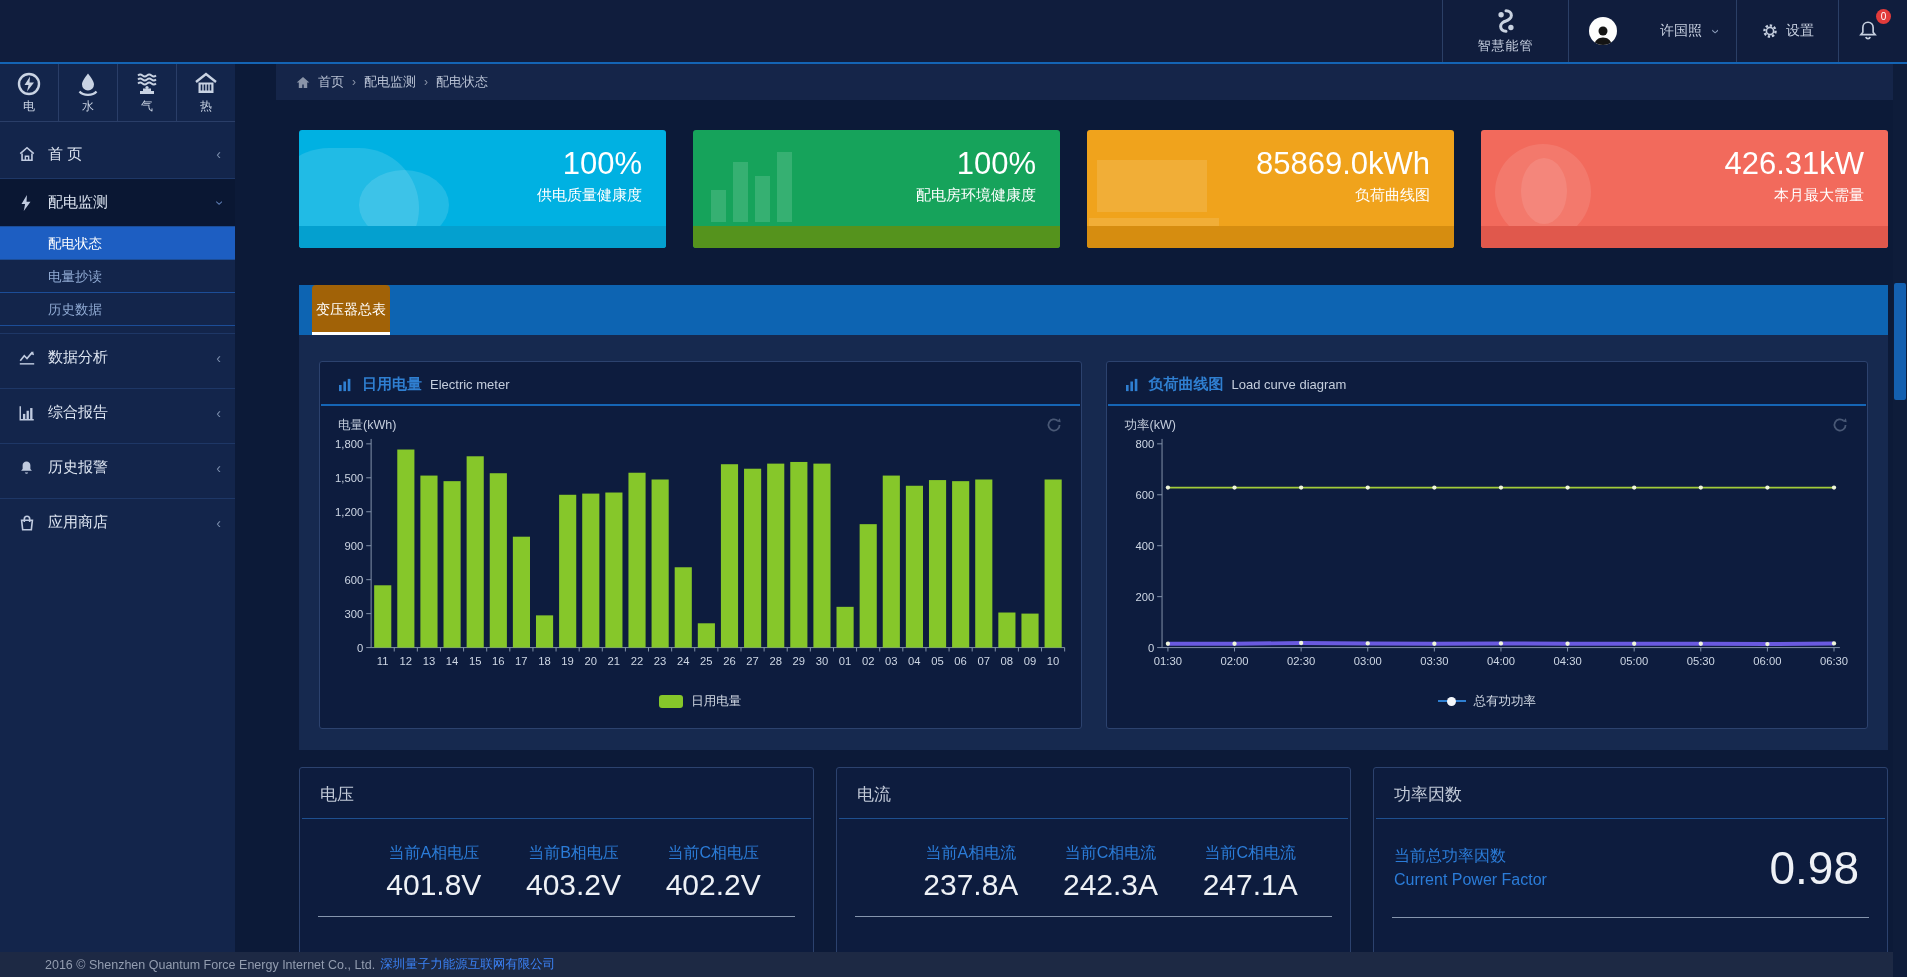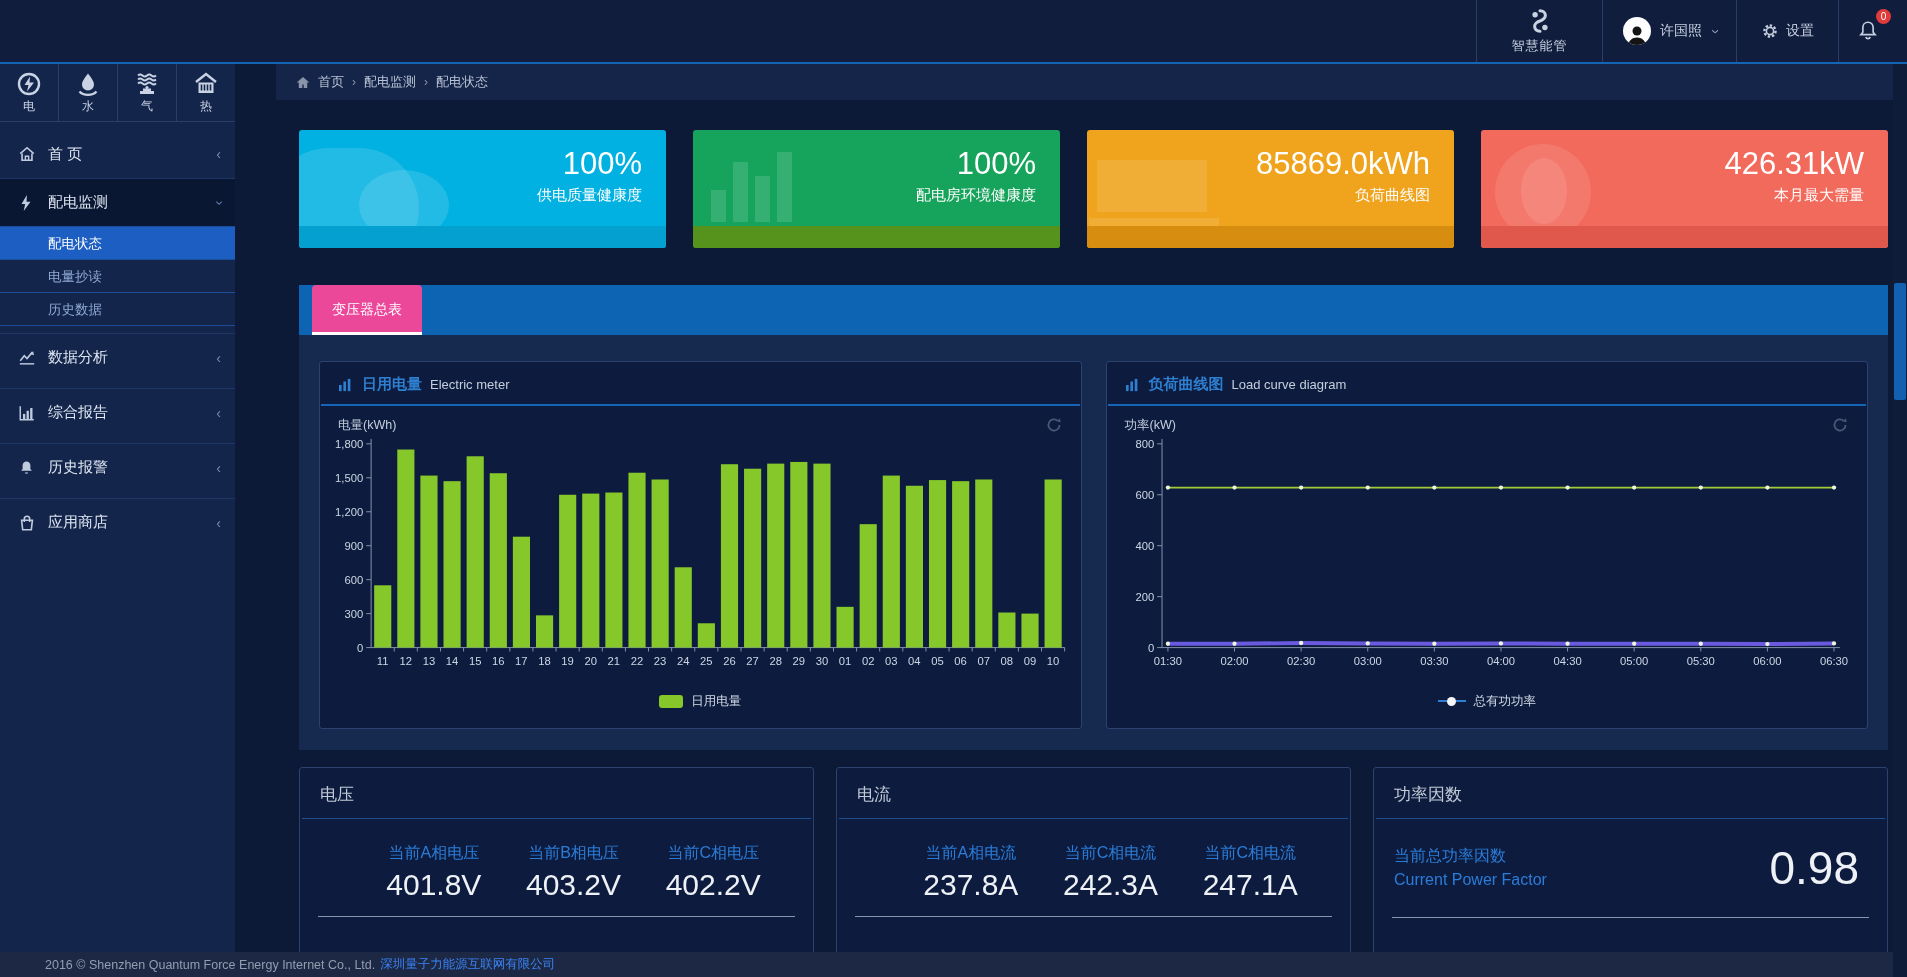--- a/index.html
+++ b/index.html
@@ -6,21 +6,21 @@
   html,body{width:1907px;height:977px;overflow:hidden;}
   body{background:#0c1a38;font-family:"Liberation Sans",sans-serif;color:#dfe6f2;position:relative;}
   svg{display:block;}
 
   
   .topbar{position:absolute;top:0;left:0;right:0;height:64px;background:#101d3d;border-bottom:2px solid #1464b4;display:flex;justify-content:flex-end;z-index:30;}
   .tb-block{border-left:1px solid #2b3f66;display:flex;align-items:center;height:62px;color:#c6cfdf;}
   .tb-logo{flex-direction:column;justify-content:center;width:126px;gap:2px;}
   .tb-logo span{font-size:13px;letter-spacing:1px;}
   .tb-user{padding:0 20px;gap:9px;cursor:pointer;}
-  .tb-user .uname{font-size:14px;}
+  .tb-user .uname{font-size:14px;margin-left:34px;}
   .avatar{width:28px;height:28px;border-radius:50%;background:#fdfdfd;display:flex;align-items:flex-end;justify-content:center;overflow:hidden;}
   .chev{color:#8fa0bd;font-size:15px;display:inline-block;transform:rotate(-90deg);}
   .tb-set{padding:17px 24px;gap:7px;cursor:pointer;font-size:14px;}
   .tb-bell{padding:0 28px 0 18px;position:relative;cursor:pointer;}
   .badge{position:absolute;top:9px;right:16px;min-width:15px;height:15px;border-radius:8px;background:#e23b3b;color:#fff;font-size:10px;line-height:15px;text-align:center;padding:0 2px;}
 
   
   .sidebar{position:absolute;top:64px;left:0;width:235px;bottom:25px;background:#13254b;z-index:20;}
   .utilities{display:flex;height:58px;border-bottom:1px solid #2a3e68;}
   .util{flex:1;border-right:1px solid #2a3e68;display:flex;flex-direction:column;align-items:center;justify-content:center;gap:1px;cursor:pointer;}
@@ -52,21 +52,21 @@
   .card-text{position:absolute;top:16px;right:24px;text-align:right;}
   .card-value{font-size:31px;font-weight:400;line-height:1.15;}
   .card-label{font-size:15px;margin-top:4px;}
   .decor{position:absolute;opacity:1;}
   .d-circle{background:rgba(255,255,255,0.13);border-radius:50%;}
   .d-bar{position:absolute;background:rgba(255,255,255,0.14);width:15px;bottom:26px;}
   .d-rect{background:rgba(255,255,255,0.12);}
 
   
   .tabbar{height:50px;background:#0d64b2;display:flex;align-items:flex-end;padding-left:13px;}
-  .tab{height:50px;background:#ec4899;color:#fff;font-size:14px;padding:0 20px;display:flex;align-items:center;border-radius:4px 4px 0 0;position:relative;cursor:pointer;}
+  .tab{height:50px;background:#a16207;color:#fff;font-size:14px;padding:0 4px;display:flex;align-items:center;border-radius:4px 4px 0 0;position:relative;cursor:pointer;}
   .tab::after{content:"";position:absolute;left:0;right:0;bottom:0;height:3px;background:#ffffff;}
   .section-body{background:#16294f;padding:26px 20px 21px;}
   .charts-row{display:flex;gap:24px;}
   .panel{background:#0d1c3e;border:1px solid #2c426e;border-radius:3px;flex:1;}
   .chart-panel{height:368px;display:flex;flex-direction:column;}
   .panel-head{display:flex;align-items:baseline;gap:8px;padding:13px 18px 10px;}
   .ph-icon{align-self:center;}
   .ph-zh{color:#2f7fd1;font-size:15px;font-weight:bold;}
   .ph-en{color:#c5cedd;font-size:13px;}
   .panel-div{height:2px;background:#1565b5;margin:0 1px;}

